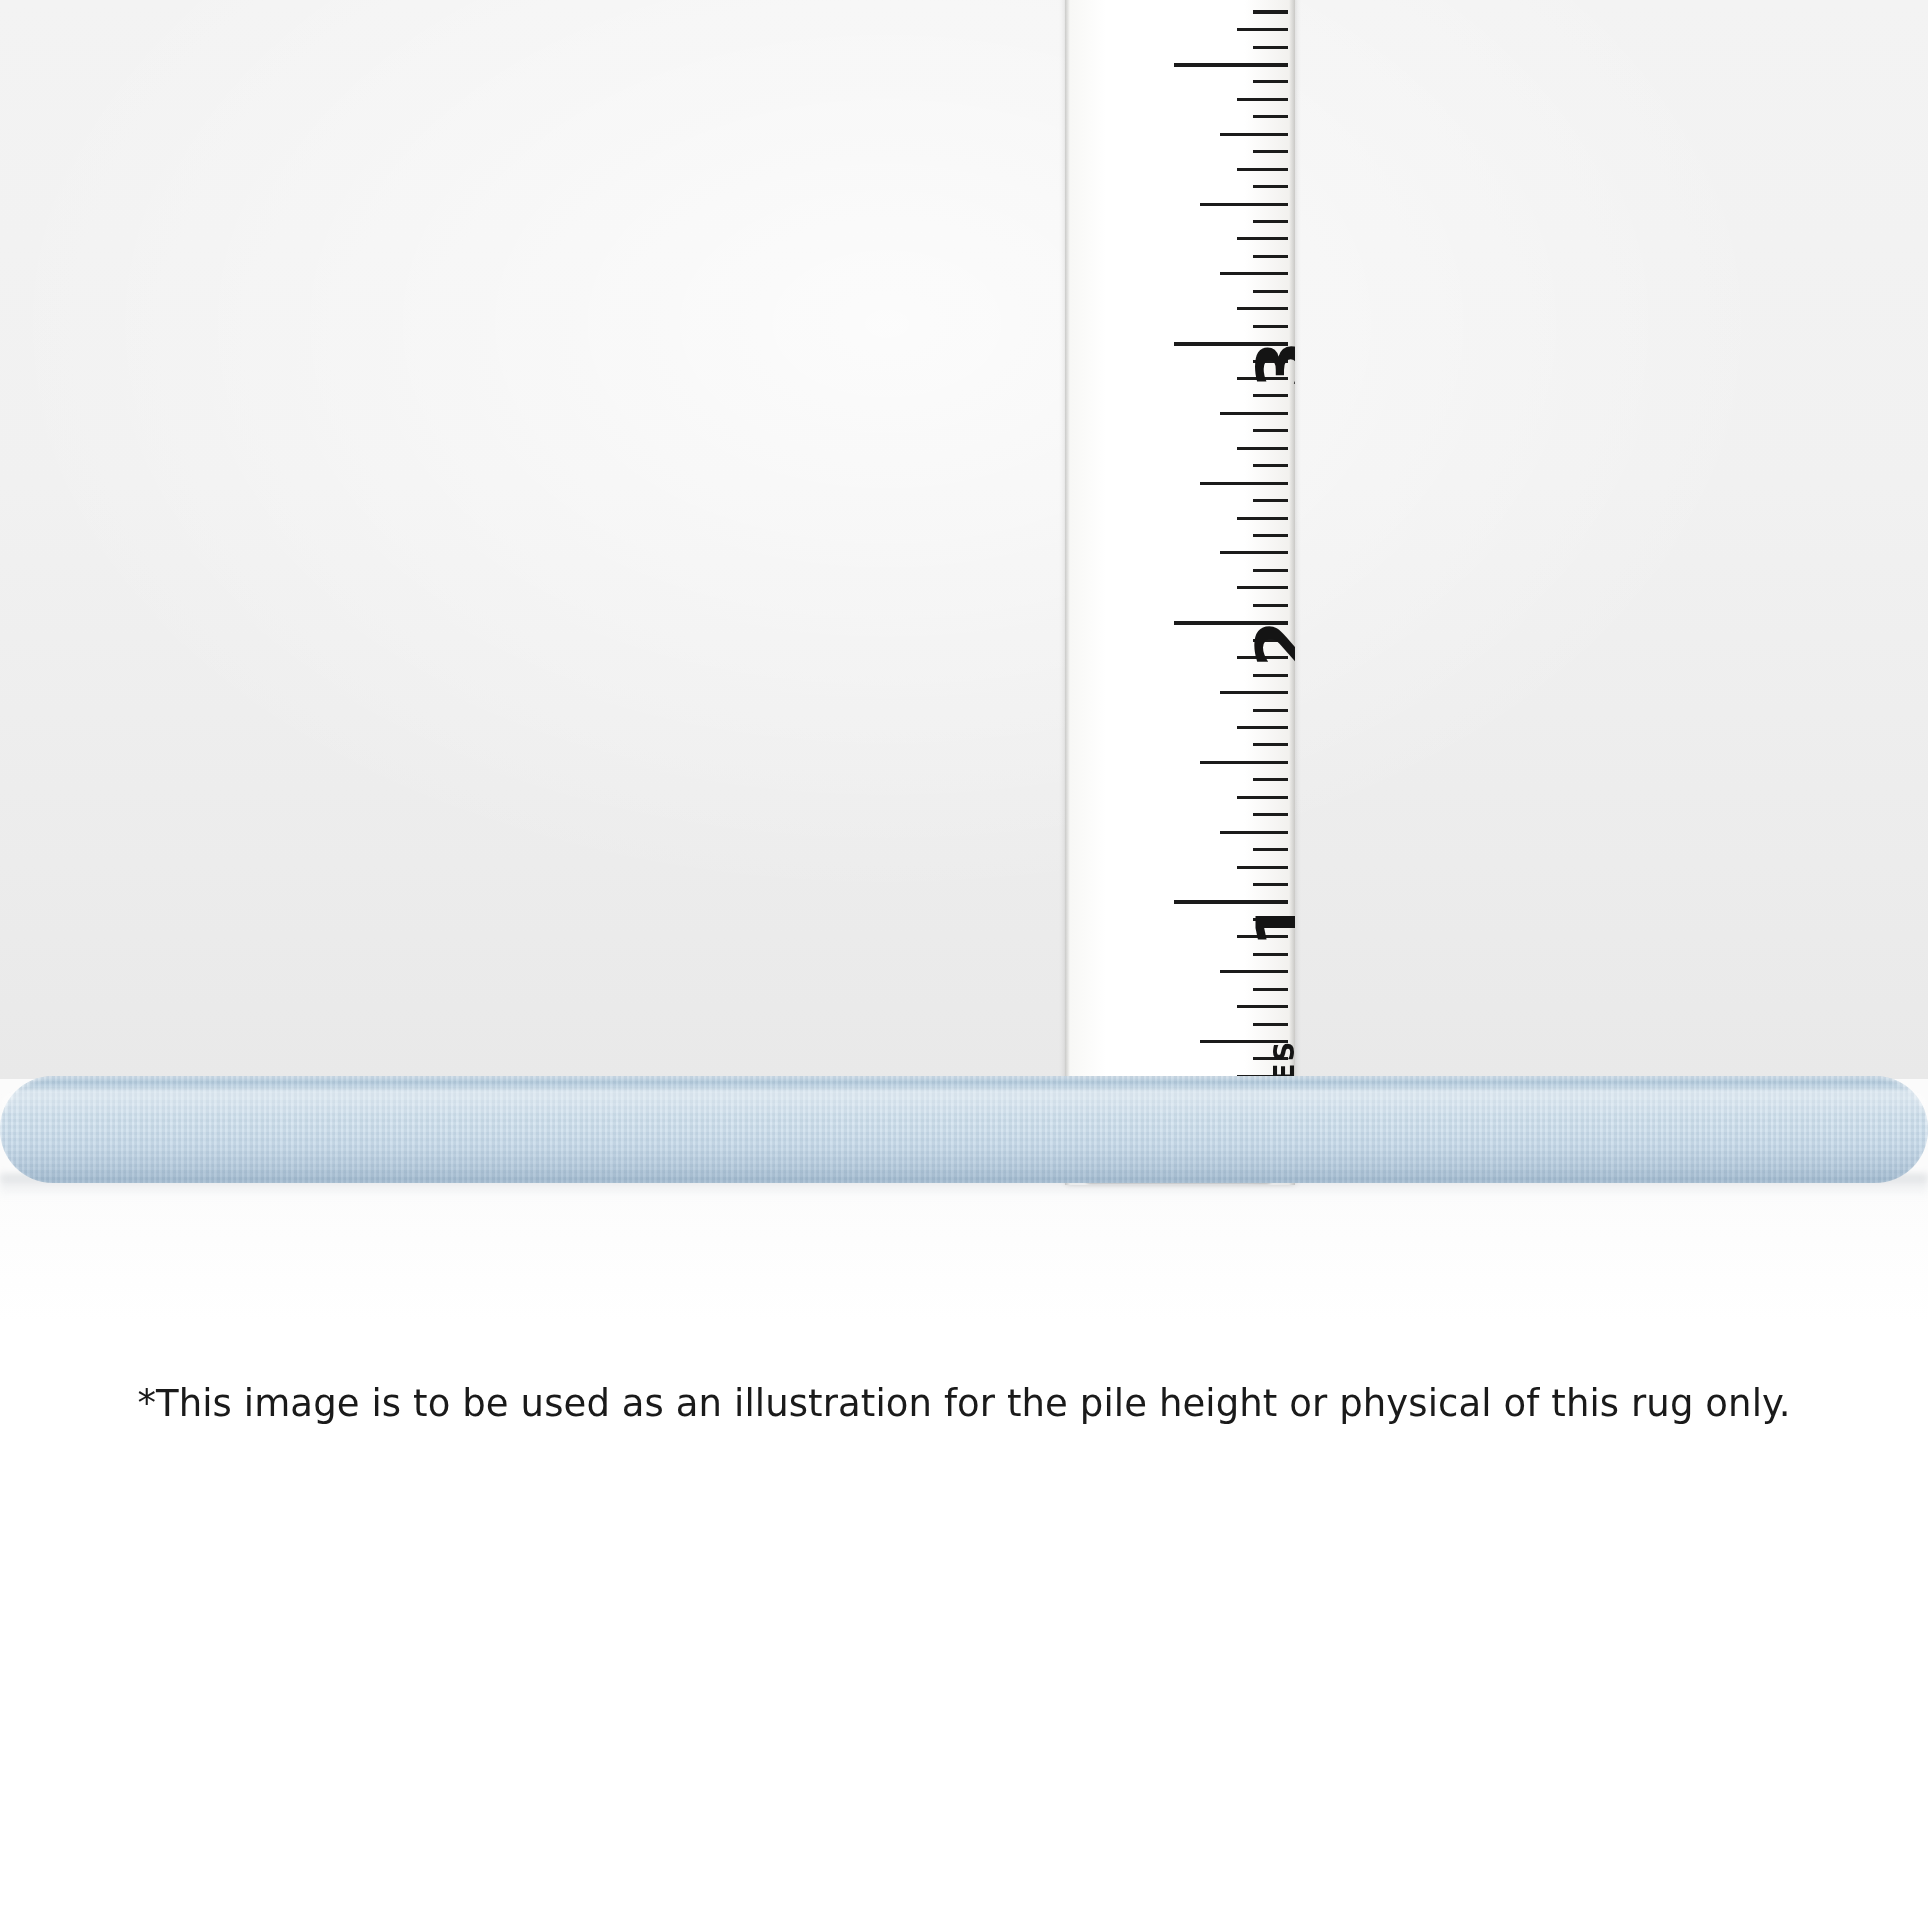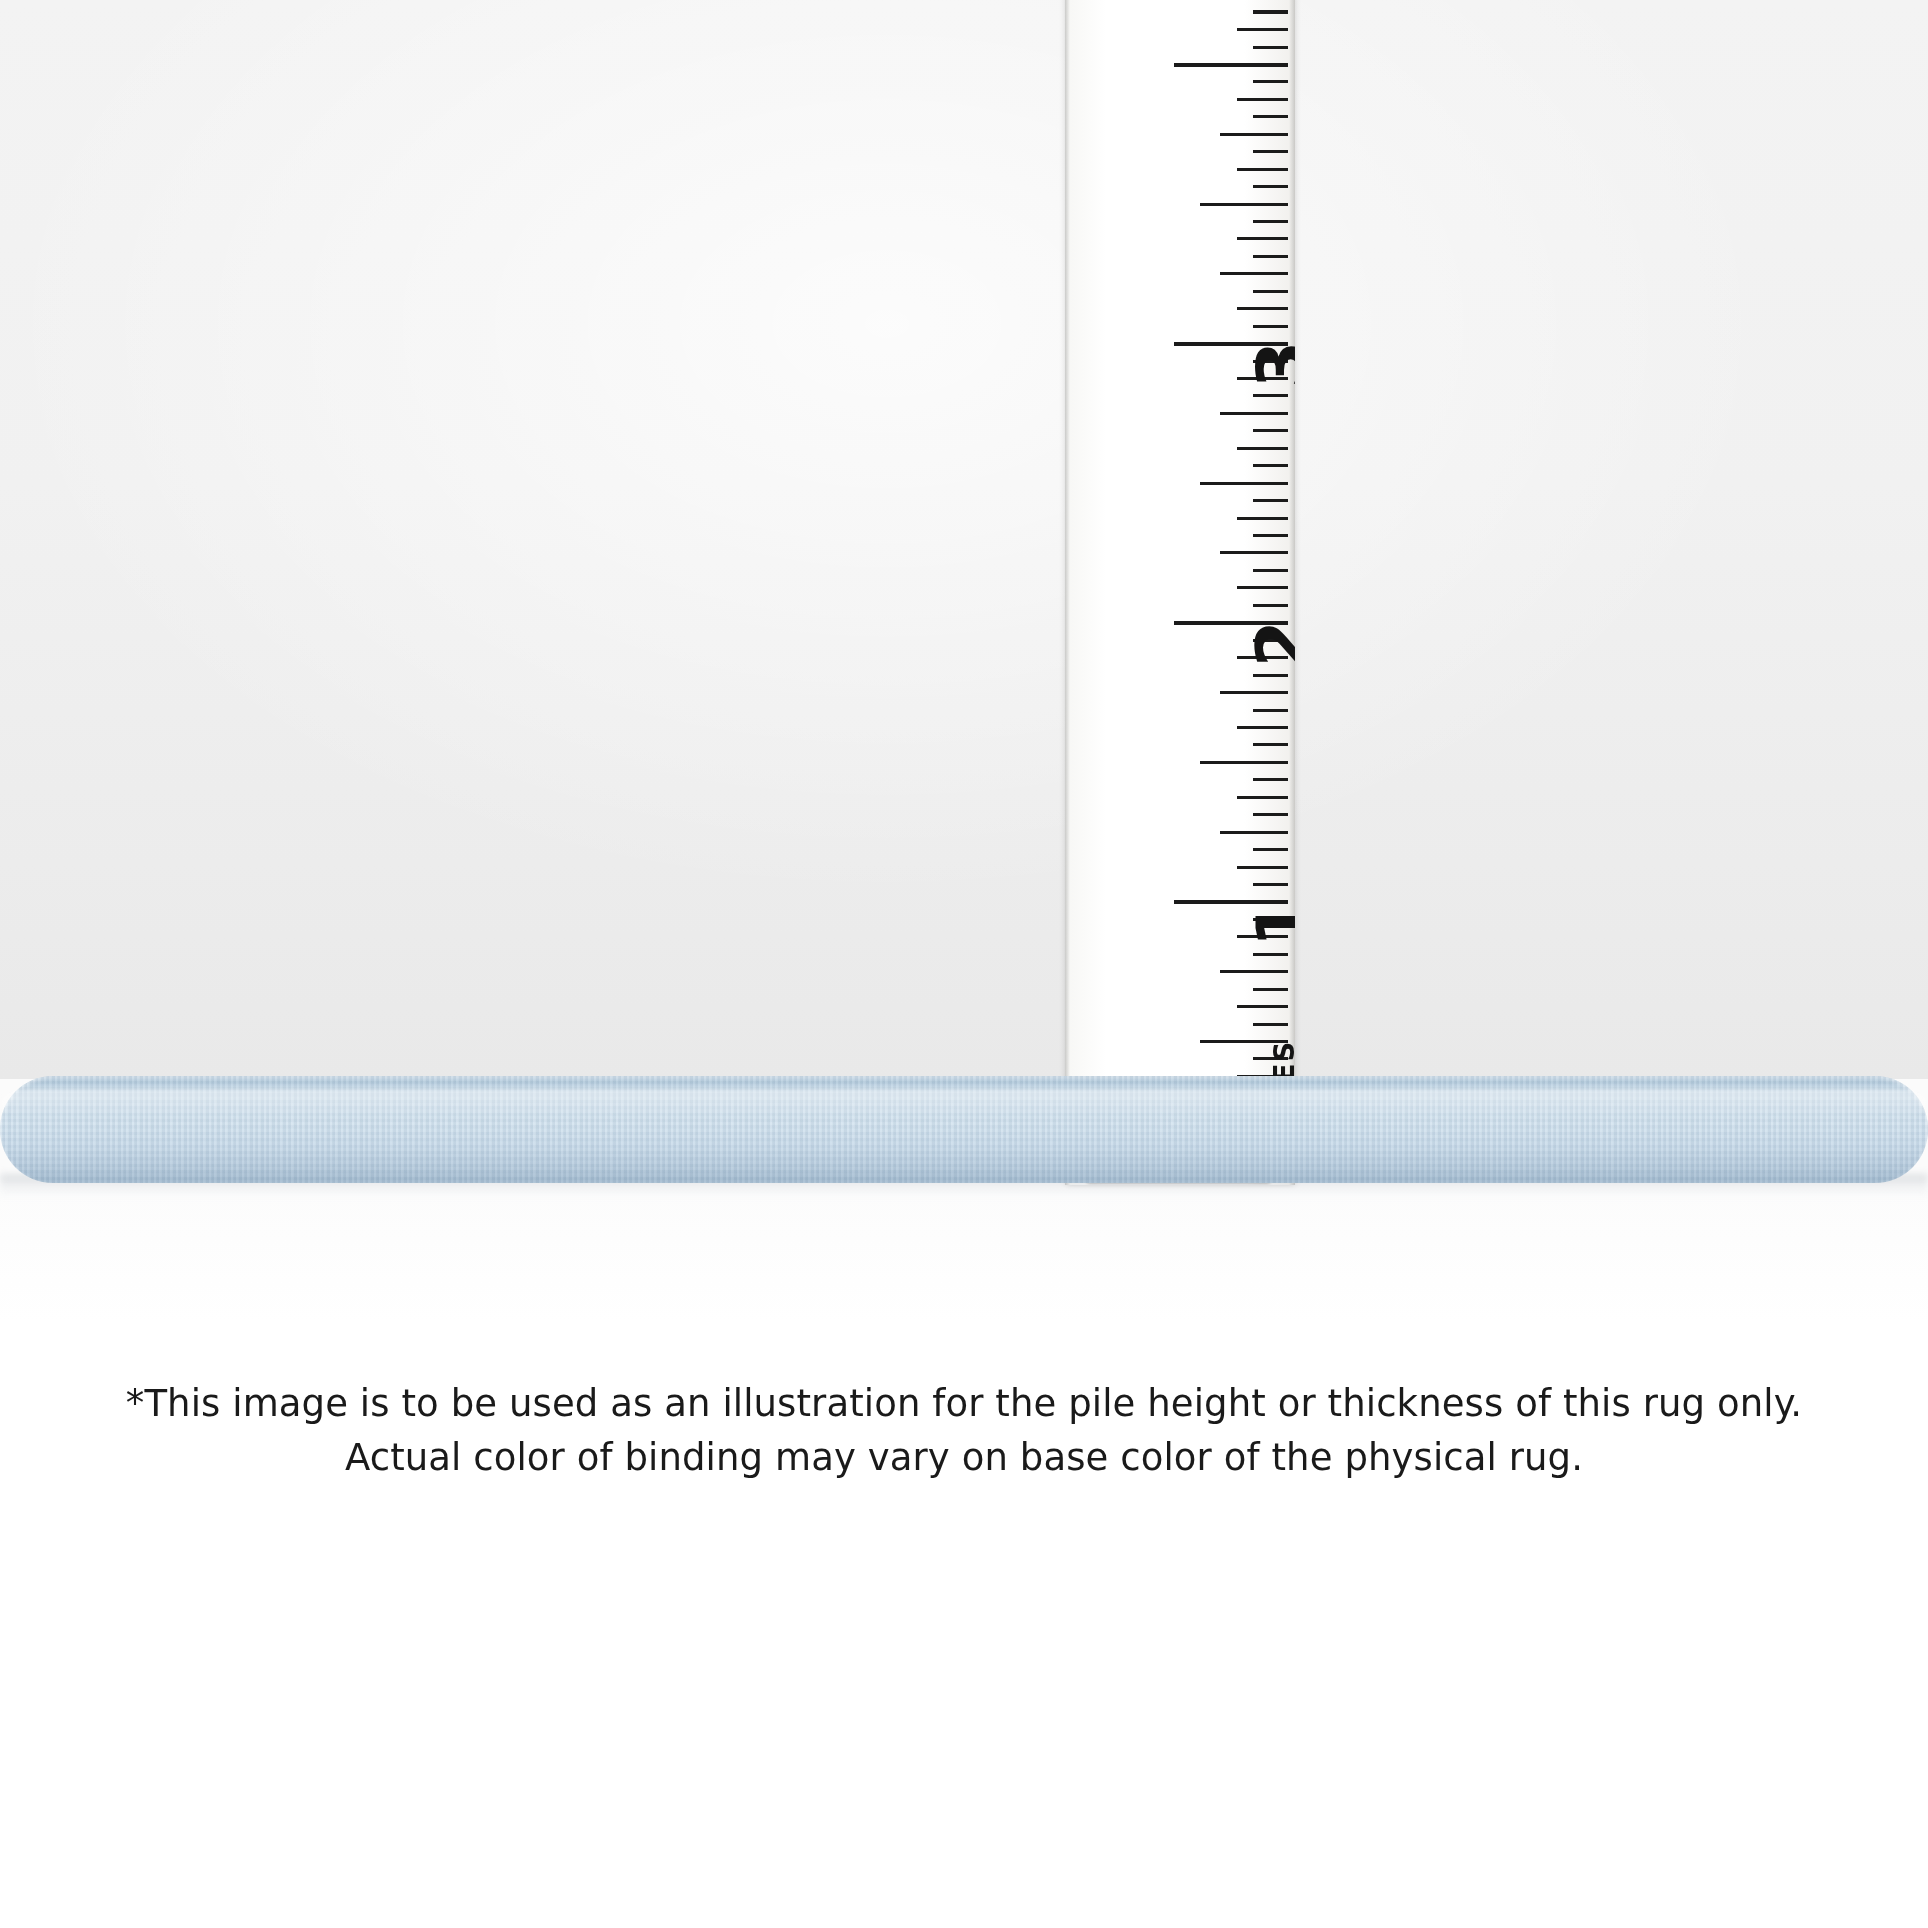--- a/index.html
+++ b/index.html
@@ -305,18 +305,17 @@
 
     <div class="rug">
       <div class="rug-binding"></div>
       <div class="rug-texture"></div>
       <div class="rug-highlight"></div>
     </div>
 
   </div>
 
   <div class="caption">
-    <span class="caption-line">*This image is to be used as an illustration for the pile height or thickness of this rug only.</span>
-    <span class="caption-line">Actual color of binding may vary on base color of the physical rug.</span>
+    <span class="caption-line">*This image is to be used as an illustration for the pile height or physical of this rug only.</span>
   </div>
 
 </div>
 
 
 </body></html>

